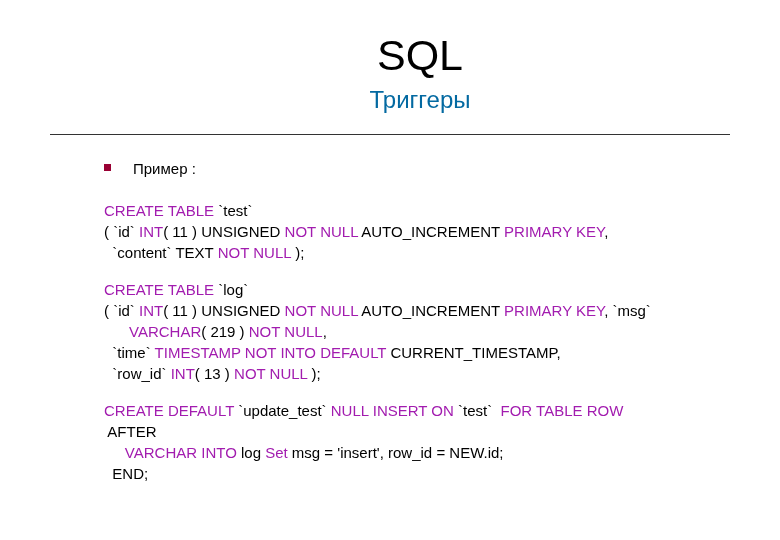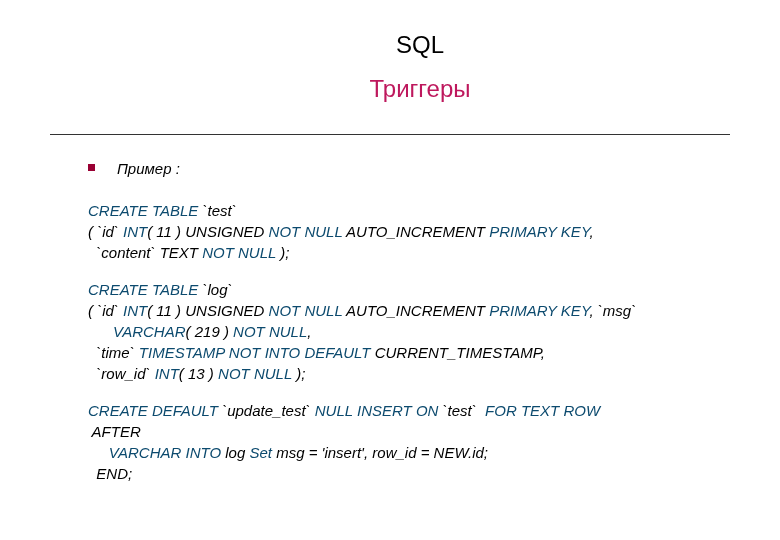--- a/index.html
+++ b/index.html
@@ -19,73 +19,72 @@
     box-sizing: border-box;
   }
   .title-block {
     position: absolute;
     top: 32px;
     left: 0;
     width: 780px;
     text-align: center;
   }
   .title-main {
-    font-size: 24px;
+    font-size: 43px;
     font-weight: normal;
     color: #000;
     line-height: 1.1;
     margin-left: 60px;
   }
   .title-sub {
     font-size: 24px;
     font-weight: normal;
-    color: #be185d;
+    color: #0369a1;
     line-height: 1.1;
     margin-left: 60px;
-    margin-top: 18px;
+    margin-top: 8px;
   }
   .hr-line {
     position: absolute;
     left: 50px;
     right: 50px;
     top: 126px;
     border: none;
     border-top: 1px solid #333;
     height: 0;
   }
   .content {
     position: absolute;
     left: 88px;
     top: 158px;
     right: 50px;
     font-size: 15px;
     line-height: 1.4;
   }
   .para {
-    margin: 0 0 16px 0;
+    margin: 0 0 16px 16px;
     white-space: pre;
-    font-style: italic;
   }
   .bullet-row {
     display: flex;
     align-items: flex-start;
   }
   .bullet-square {
     display: inline-block;
     width: 7px;
     height: 7px;
     background: #990033;
     flex: 0 0 7px;
     margin-top: 6px;
     margin-right: 22px;
   }
   .bullet-text {
     display: inline;
   }
-  .kw { color: #0c4a6e; }
+  .kw { color: #a21caf; }
 </style>
 </head>
 <body>
 <div class="slide">
 
   <div class="title-block">
     <div class="title-main">SQL</div>
     <div class="title-sub">Триггеры</div>
   </div>
 
@@ -97,19 +96,19 @@
 <span class="kw">CREATE TABLE</span><span> `test`</span>
 <span>( `id` </span><span class="kw">INT</span><span>( 11 ) UNSIGNED </span><span class="kw">NOT NULL</span><span> AUTO_INCREMENT </span><span class="kw">PRIMARY KEY</span><span>,</span>
 <span>  `content` TEXT </span><span class="kw">NOT NULL</span><span> );</span></div>
 
     <div class="para"><span class="kw">CREATE TABLE</span><span> `log`</span>
 <span>( `id` </span><span class="kw">INT</span><span>( 11 ) UNSIGNED </span><span class="kw">NOT NULL</span><span> AUTO_INCREMENT </span><span class="kw">PRIMARY KEY</span><span>, `msg`</span>
 <span>      </span><span class="kw">VARCHAR</span><span>( 219 ) </span><span class="kw">NOT NULL</span><span>,</span>
 <span>  `time` </span><span class="kw">TIMESTAMP NOT INTO DEFAULT</span><span> CURRENT_TIMESTAMP,</span>
 <span>  `row_id` </span><span class="kw">INT</span><span>( 13 ) </span><span class="kw">NOT NULL</span><span> );</span></div>
 
-    <div class="para"><span class="kw">CREATE DEFAULT</span><span> `update_test` </span><span class="kw">NULL INSERT ON</span><span> `test`  </span><span class="kw">FOR TEXT ROW</span>
+    <div class="para"><span class="kw">CREATE DEFAULT</span><span> `update_test` </span><span class="kw">NULL INSERT ON</span><span> `test`  </span><span class="kw">FOR TABLE ROW</span>
 <span> AFTER</span>
 <span>     </span><span class="kw">VARCHAR INTO</span><span> log </span><span class="kw">Set</span><span> msg = 'insert', row_id = NEW.id;</span>
 <span>  END;</span></div>
 
   </div>
 </div>
 
 </body></html>

